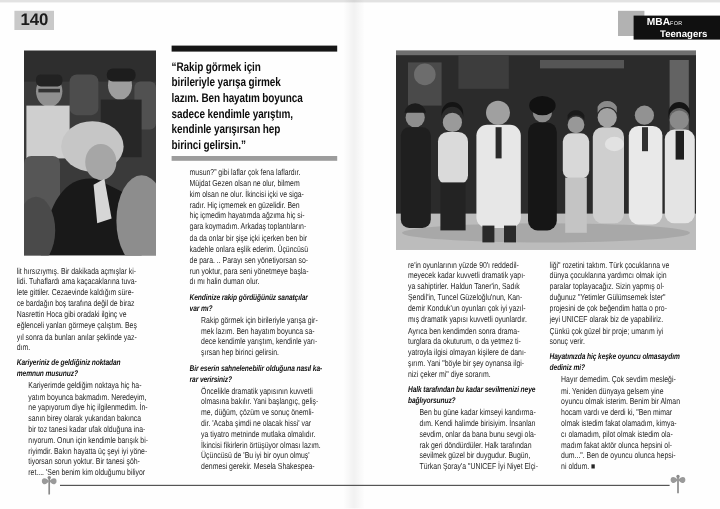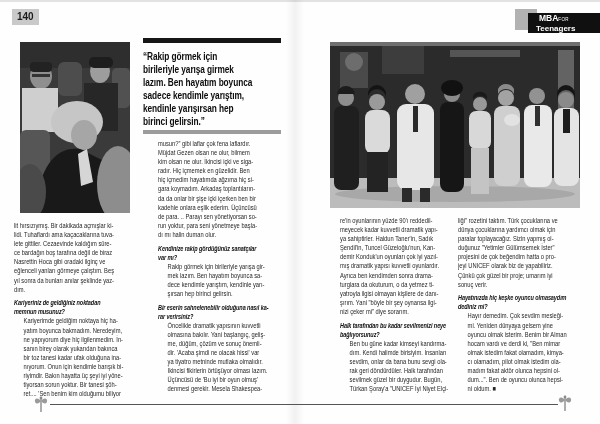--- a/index.html
+++ b/index.html
@@ -4,30 +4,30 @@
 <style>
   html,body{margin:0;padding:0;background:#ffffff;}
   #canvas{
     position:relative;width:600px;height:424px;background:#fefefe;overflow:hidden;
     font-family:"Liberation Sans",sans-serif;
   }
   .edge-top{position:absolute;left:0;top:0;width:600px;height:2px;background:#e2e2e2;}
   
   .page-num{
     position:absolute;left:12px;top:9px;background:#c9c9c9;color:#1c1c1c;
-    font-size:10px;font-weight:bold;padding:2px 5px 3px 5px;line-height:11px;
+    font-size:14px;font-weight:bold;padding:2px 5px 3px 5px;line-height:11px;
   }
   .brand-gray{position:absolute;left:515px;top:9px;width:22px;height:21px;background:#b2b2b2;}
   .brand-black{
     position:absolute;left:528px;top:13px;width:72px;height:20px;background:#101010;
     color:#ffffff;line-height:9px;padding-top:1px;box-sizing:border-box;
   }
   .brand-l1{padding-left:11px;font-size:8.5px;font-weight:bold;letter-spacing:0;}
   .brand-for{font-size:4.5px;font-weight:normal;letter-spacing:.3px;}
-  .brand-l2{padding-left:8px;font-size:8px;font-weight:bold;}
+  .brand-l2{padding-left:22px;font-size:8px;font-weight:bold;}
   
   .photo{position:absolute;display:block;}
   
   .qbar-top{position:absolute;left:143px;top:38px;width:138px;height:5px;background:#161616;}
   .qbar-bot{position:absolute;left:143px;top:130px;width:138px;height:3.5px;background:#9c9c9c;}
   .pull-quote{
     position:absolute;left:143px;top:50px;width:176px;
     transform:scaleX(.8);transform-origin:0 0;
     font-size:10.4px;line-height:13px;font-weight:bold;color:#0c0c0c;
     white-space:pre-line;letter-spacing:-.1px;

